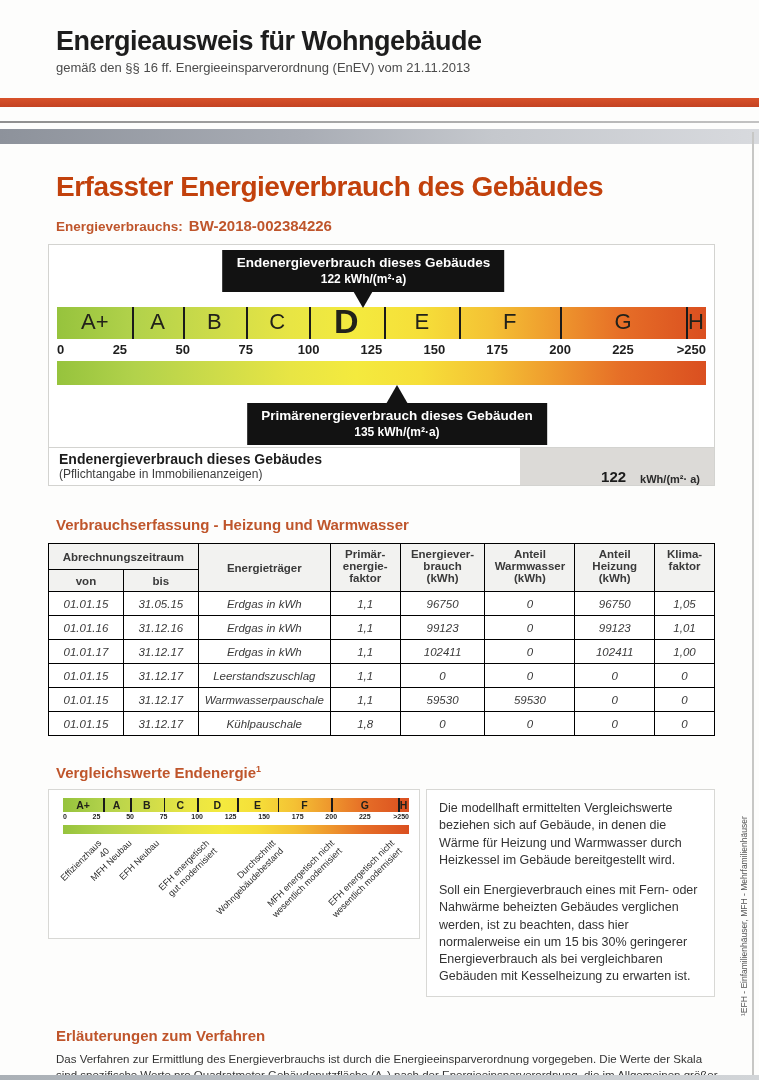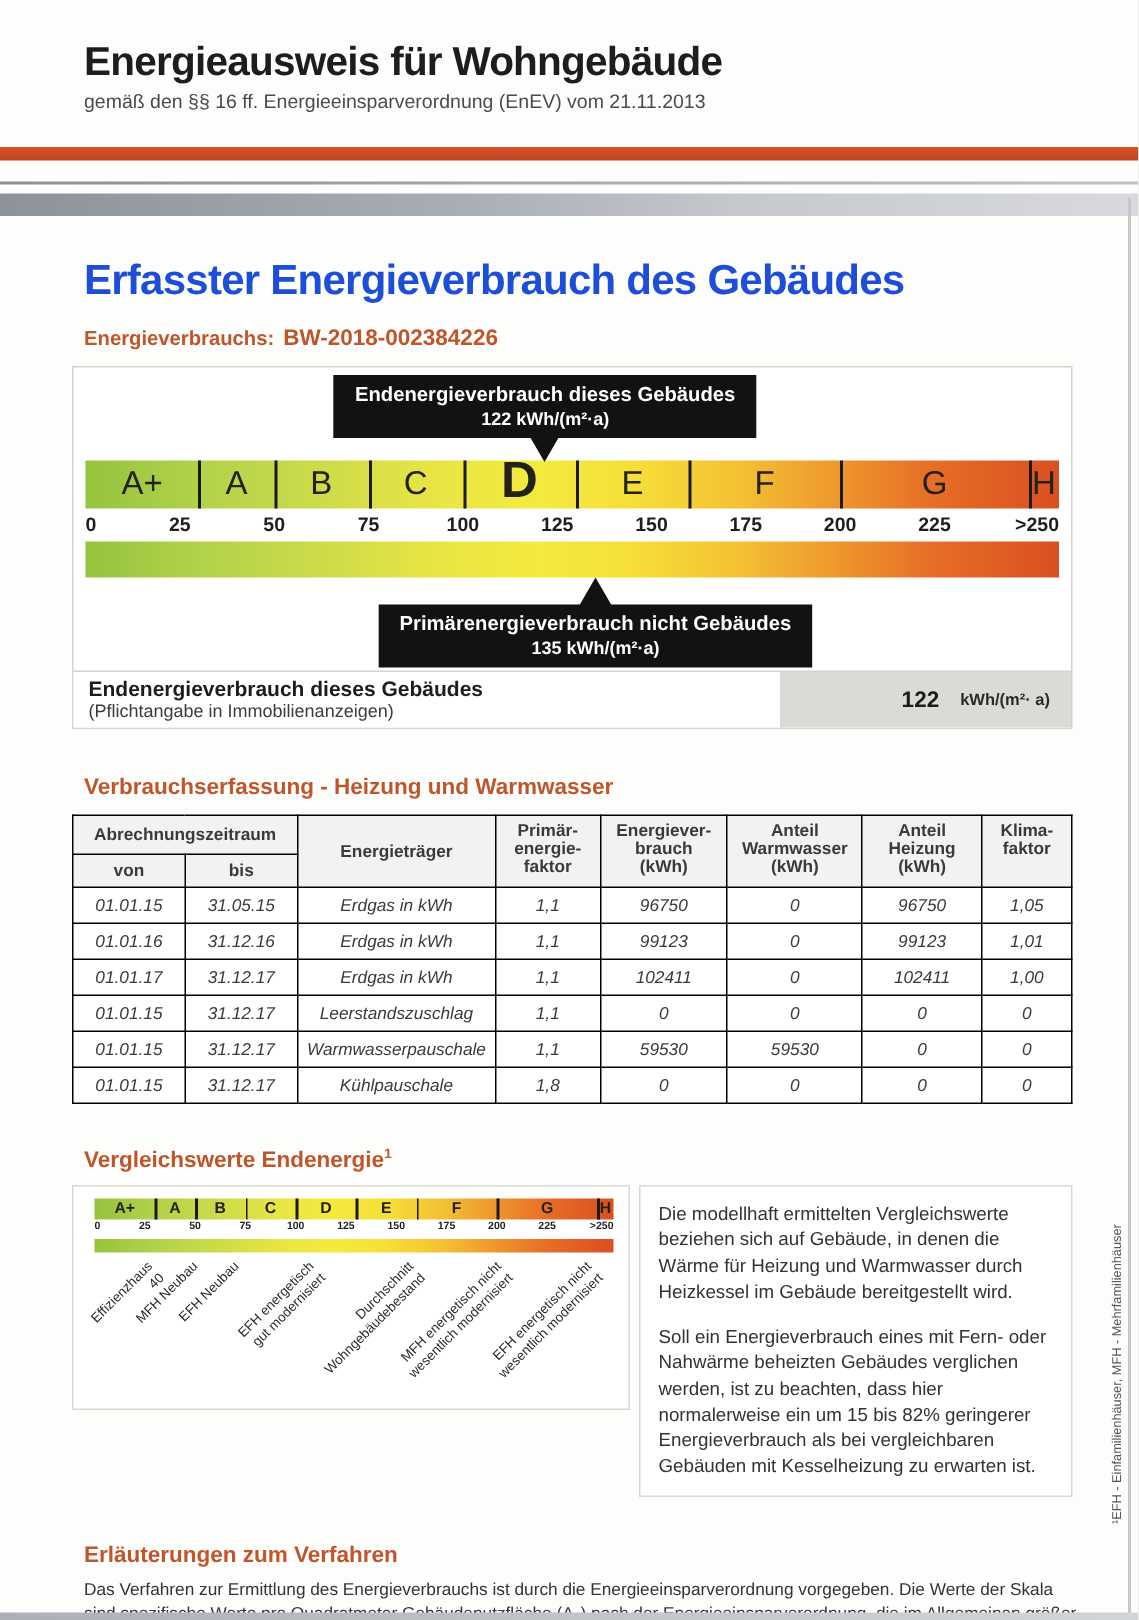--- a/index.html
+++ b/index.html
@@ -17,21 +17,21 @@
   .logo-row { display:flex; align-items:flex-start; justify-content:flex-end; gap:8px; }
   .logo-mark { width:40px; height:40px; flex:0 0 auto; }
   .logo-word { font-size:42px; font-weight:800; color:#e04e22; letter-spacing:-2px; line-height:0.95; }
   .logo-tagline { text-align:right; font-size:15px; font-style:italic; font-weight:bold; color:#3b3b3b; margin-top:2px; }
   .bar-orange { height:9px; background:linear-gradient(#d8512a,#c44322); margin-top:0; }
   .line-gray { height:2px; background:linear-gradient(to right,#8f8f8f,#c2c2c2); margin-top:14px; }
   .bar-gray { height:15px; margin-top:6px;
     background:linear-gradient(to right,#8d929b,#a9adb5 40%,#c5c8cd 65%,#d8dade 100%); }
   
   .content { position:relative; padding:0 44px 0 48px; }
-  .h2 { font-size:28px; font-weight:bold; color:#1d4ed8; margin:27px 0 12px 8px; letter-spacing:-0.5px; }
+  .h2 { font-size:28px; font-weight:bold; color:#c2410c; margin:27px 0 12px 8px; letter-spacing:-0.5px; }
   .subrow { display:flex; justify-content:space-between; align-items:baseline; margin:14px 8px 0 8px; }
   .orange { color:#bf552b; }
   .kennwert { font-size:13.5px; font-weight:bold; }
   .reg { font-size:13.5px; font-weight:bold; }
   .reg .reg-value { font-size:15px; margin-left:6px; }
   
   .panel { position:relative; border:1px solid #d3d3d0; margin-top:10px; height:242px; background:#fff; }
   .callout { position:absolute; background:#121212; color:#fff; text-align:center;
     padding:5px 14px 6px; transform:translateX(-50%); white-space:nowrap; z-index:3; }
   .callout .c-title { font-size:13.5px; font-weight:bold; }
@@ -51,21 +51,21 @@
   .tick { position:absolute; top:3px; font-size:13px; font-weight:bold; color:#1e1e1e; transform:translateX(-50%); white-space:nowrap; }
   .tick.first { transform:none; }
   .tick.last { transform:translateX(-100%); }
   .grad2-wrap { position:absolute; left:0; right:0; top:116px; padding:0 8px; }
   .grad2 { height:24px;
     background:linear-gradient(to right,#96c33d 0%,#b2d24b 12%,#cfdc49 25%,#e8e544 36%,#f4ea3e 46%,#f6df39 56%,#f4c134 67%,#ef9c2e 76%,#e66e27 87%,#da4f20 100%); }
   .result-row { position:absolute; left:0; right:0; bottom:0; height:38px; border-top:1px solid #d3d3d0; display:flex; background:#fff; }
   .result-left { flex:1; padding:3px 0 0 10px; }
   .result-label { font-size:14px; font-weight:bold; color:#1d1d1d; }
   .result-sublabel { font-size:12px; color:#3c3c3c; }
-  .result-right { width:194px; background:#dcdad7; display:flex; align-items:center; justify-content:flex-end; gap:14px; padding-right:14px; }
+  .result-right { width:194px; background:#dcdad7; display:flex; align-items:flex-end; justify-content:flex-end; gap:14px; padding-right:14px; }
   .result-value { font-size:15px; font-weight:bold; color:#1c1c1c; }
   .result-unit { font-size:11px; font-weight:bold; color:#2a2a2a; }
   
   .sec-title { font-size:15px; font-weight:bold; color:#bf552b; margin:30px 0 0 8px; }
   table.consumption { border-collapse:collapse; width:100%; margin-top:10px; background:#fff; }
   .consumption th, .consumption td { border:1px solid #000000; text-align:center; color:#3a3a3a; }
   .consumption th { background:#f2f2f0; font-size:11.5px; font-weight:bold; white-space:pre-line; padding:4px 2px; vertical-align:top; }
   .consumption th.sub { vertical-align:middle; height:22px; padding:2px; }
   .consumption td { font-size:11.5px; height:24px; padding:2px 3px;font-style:italic; }
   
@@ -159,21 +159,21 @@
           <span class="tick" style="left: 77.5194%;">200</span>
           <span class="tick" style="left: 87.2093%;">225</span>
           <span class="tick last" style="left: 100%;">&gt;250</span>
         </div>
 
       <div class="grad2-wrap">
         <div class="grad2"></div>
       </div>
       <div class="arrow arrow-up" id="arrow-primary" style="left: 52.3256%;"></div>
       <div class="callout callout2" id="callout-primary" style="left: 52.3256%;">
-        <div class="c-title">Primärenergieverbrauch nicht Gebäudes</div>
+        <div class="c-title">Primärenergieverbrauch dieses Gebäuden</div>
         <div class="c-value">135 kWh/(m²·a)</div>
       </div>
 
       <div class="result-row">
         <div class="result-left">
           <div class="result-label">Endenergieverbrauch dieses Gebäudes</div>
           <div class="result-sublabel">(Pflichtangabe in Immobilienanzeigen)</div>
         </div>
         <div class="result-right">
           <span class="result-value">122</span>
@@ -331,21 +331,21 @@
             <span class="s-label" style="right: 39.9225%;">Durchschnitt
 Wohngebäudebestand</span>
             <span class="s-label" style="right: 23.2558%;">MFH energetisch nicht
 wesentlich modernisiert</span>
             <span class="s-label" style="right: 5.81395%;">EFH energetisch nicht
 wesentlich modernisiert</span>
           </div>
       </div>
       <div class="cmp-right">
         <p>Die modellhaft ermittelten Vergleichswerte beziehen sich auf Gebäude, in denen die Wärme für Heizung und Warmwasser durch Heizkessel im Gebäude bereitgestellt wird.</p>
-        <p>Soll ein Energieverbrauch eines mit Fern- oder Nahwärme beheizten Gebäudes verglichen werden, ist zu beachten, dass hier normalerweise ein um 15 bis 82% geringerer Energieverbrauch als bei vergleichbaren Gebäuden mit Kesselheizung zu erwarten ist.</p>
+        <p>Soll ein Energieverbrauch eines mit Fern- oder Nahwärme beheizten Gebäudes verglichen werden, ist zu beachten, dass hier normalerweise ein um 15 bis 30% geringerer Energieverbrauch als bei vergleichbaren Gebäuden mit Kesselheizung zu erwarten ist.</p>
       </div>
     </div>
 
     <div class="exp-title">Erläuterungen zum Verfahren</div>
     <div class="exp-body">Das Verfahren zur Ermittlung des Energieverbrauchs ist durch die Energieeinsparverordnung vorgegeben. Die Werte der Skala sind spezifische Werte pro Quadratmeter Gebäudenutzfläche (Aₙ) nach der Energieeinsparverordnung, die im Allgemeinen größer ist als die Wohnfläche des Gebäudes. Der tatsächliche Energieverbrauch einer Wohnung oder eines Gebäudes weicht insbesondere wegen des Witterungseinflusses und sich ändernden Nutzerverhaltens vom angegebenen Energieverbrauch ab.</div>
 
   </div>
 
   <div class="vertical-note">¹EFH - Einfamilienhäuser, MFH - Mehrfamilienhäuser</div>
   <div class="scan-edge"></div>

